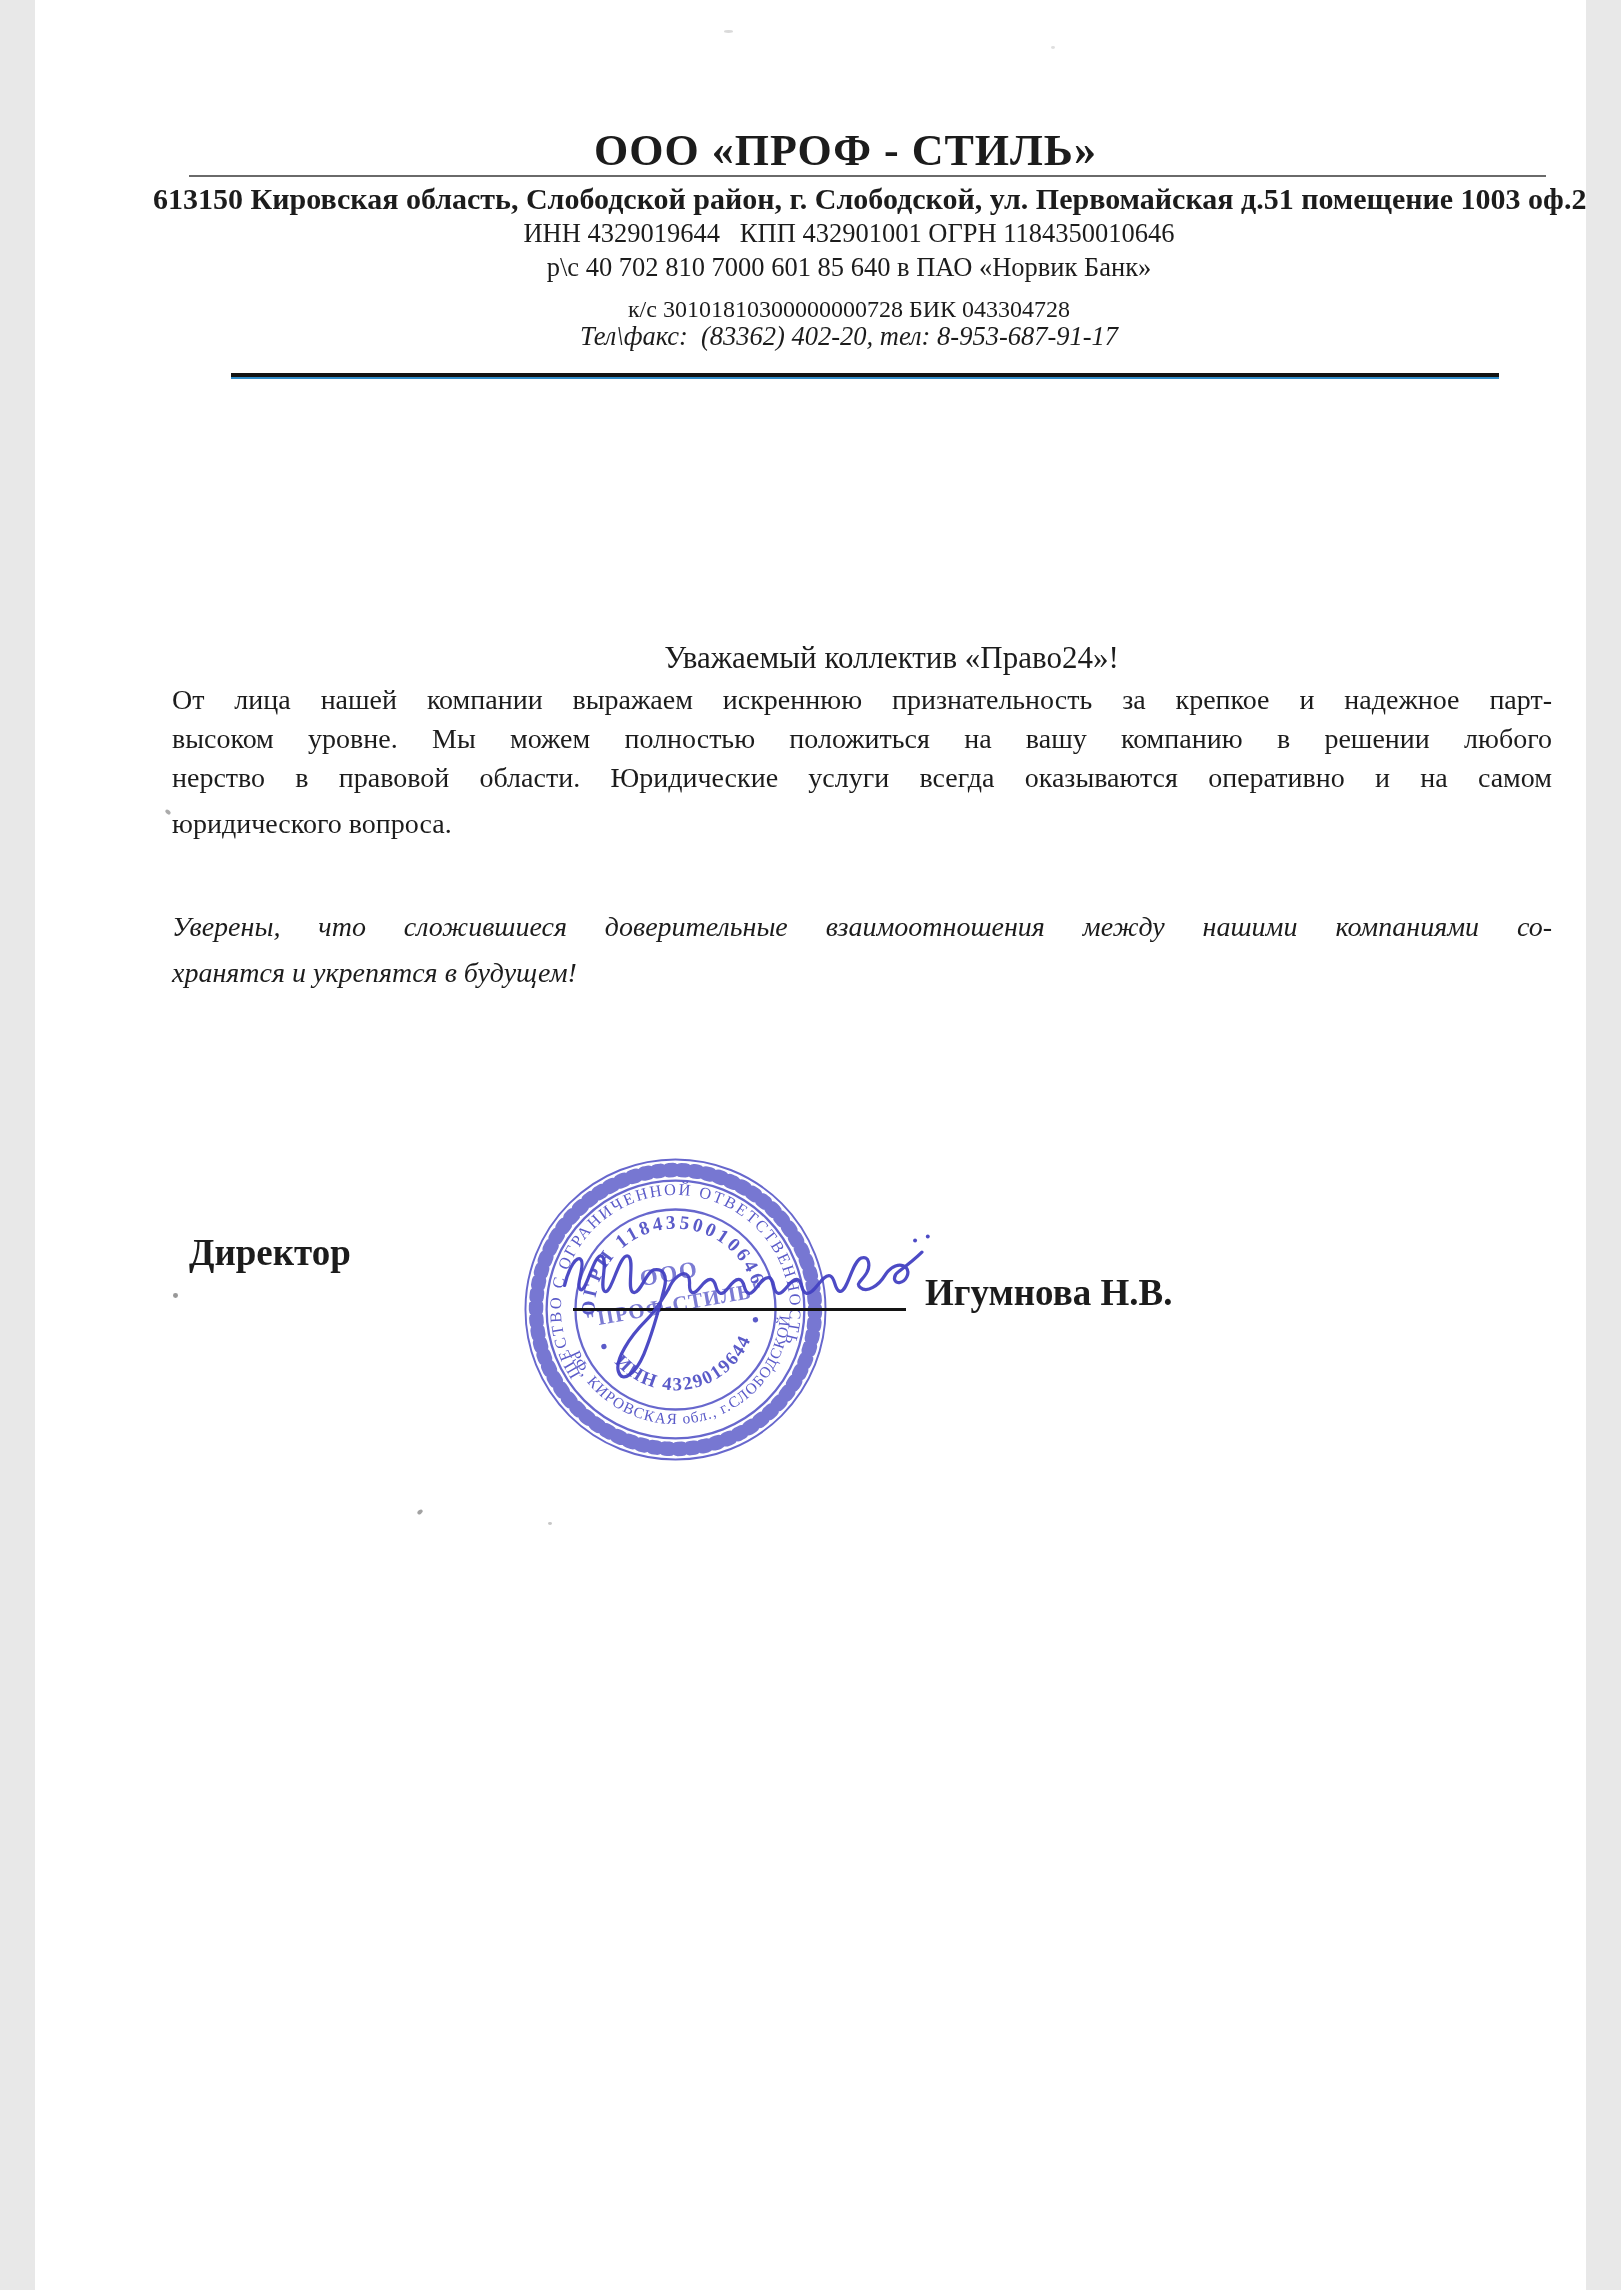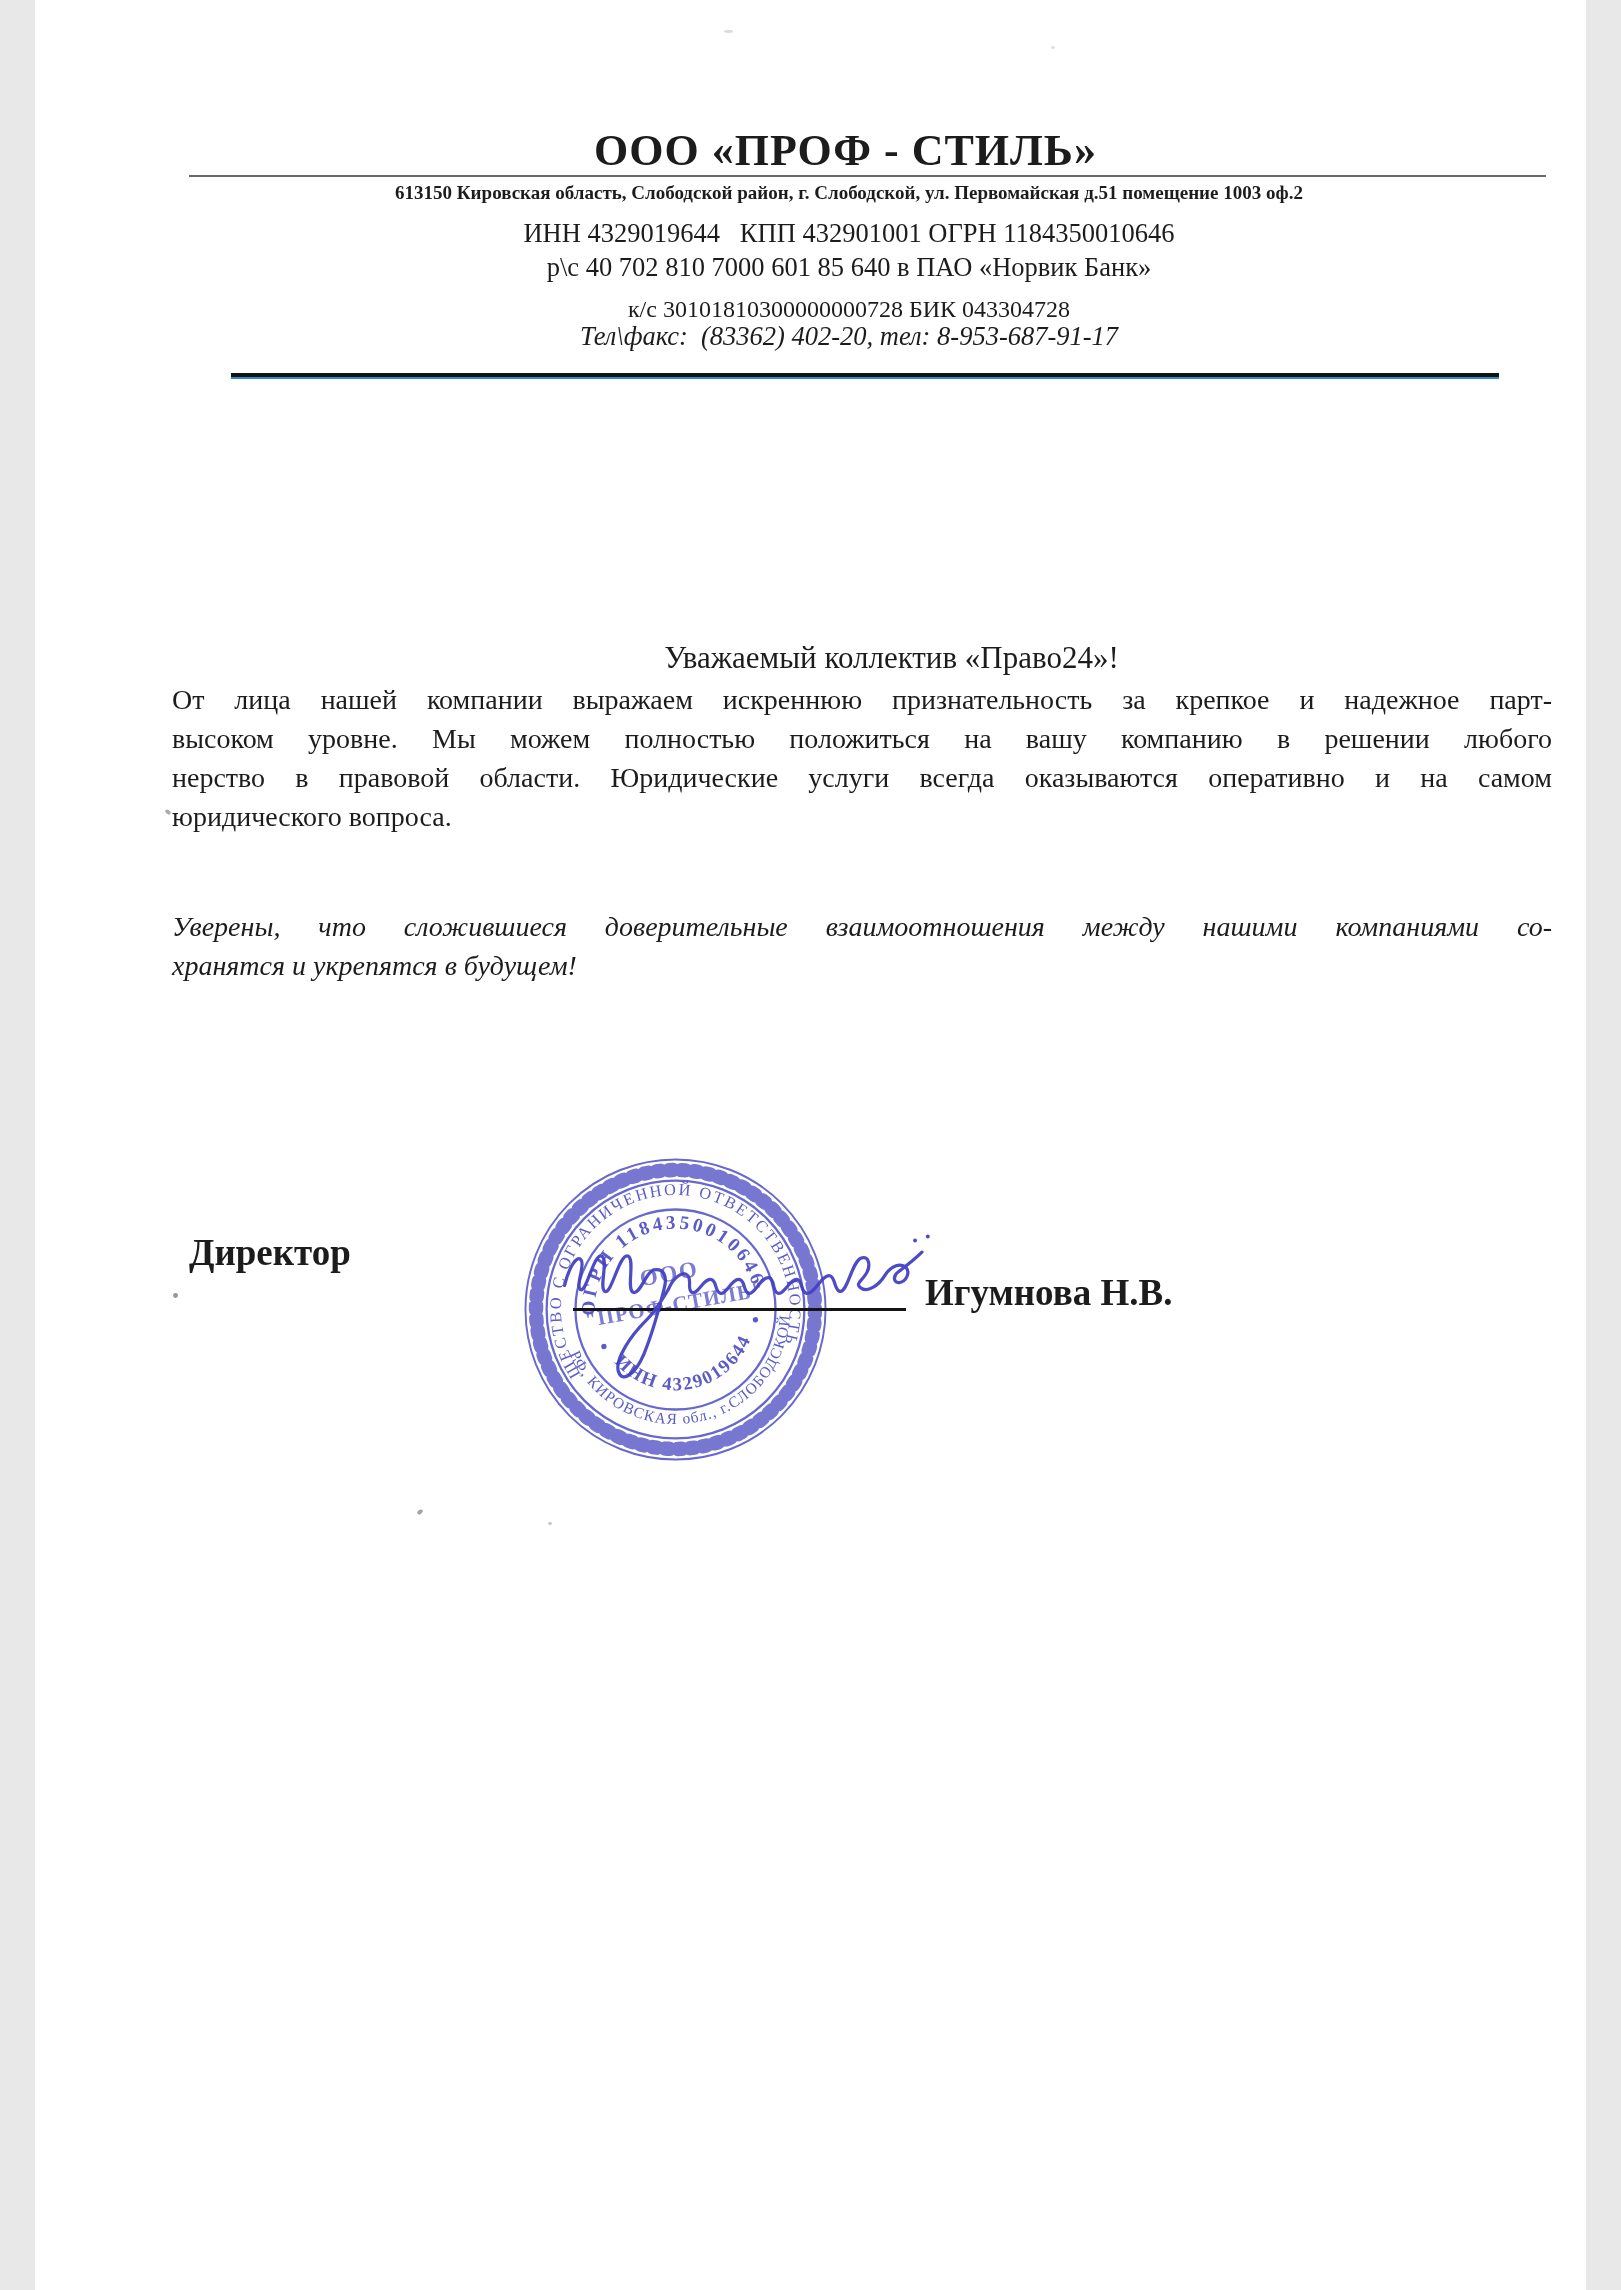--- a/index.html
+++ b/index.html
@@ -17,40 +17,40 @@
   .company-title{
     left:0;top:125px;width:1621px;
     text-align:center;
     font-size:44px;font-weight:bold;letter-spacing:1px;
   }
   .rule-thin{
     left:154px;top:175px;width:1357px;height:2px;
     background:#454545;opacity:.8;
   }
   .hline{left:118px;width:1392px;text-align:center;white-space:pre;}
-  .h-address{top:182px;font-size:19px;font-weight:bold;}
+  .h-address{top:182px;font-size:30px;font-weight:bold;}
   .h-tax    {top:218px;font-size:26.5px;}
   .h-bank   {top:252px;font-size:26.5px;}
   .h-corr   {top:296px;font-size:24px;}
   .h-phone  {top:321px;font-size:26.5px;font-style:italic;}
   .rule-thick{
     left:196px;top:373px;width:1268px;height:3.9px;
     background:#131313;border-bottom:2px solid #2f8cc9;
   }
   
   .salutation{
     left:0;top:640px;width:1621px;text-align:center;
     font-size:31px;
     padding-left:46px;
   }
   .paragraph{left:137px;width:1380px;font-size:28px;line-height:39px;}
   .para-1{top:680px;}
   .para-2{top:907px;font-style:italic;}
   .jline{text-align:justify;text-align-last:justify;}
-  .jline.last{text-align-last:left;}
+  .jline.last{text-align-last:left;margin-top:7px;}
   
   .sig-pos-1{left:154px;top:1231px;font-size:37px;font-weight:bold;}
   .sig-pos-2{left:147px;top:1275px;font-size:37px;font-weight:bold;}
   .sig-line{left:538px;top:1308px;width:333px;height:2.9px;background:#141414;z-index:3;}
   .sig-name{left:890px;top:1271px;font-size:37px;font-weight:bold;}
   .stamp-svg{left:477px;top:1146px;width:327px;height:327px;z-index:2;}
   .scribble-svg{left:505px;top:1215px;width:431px;height:186px;z-index:4;}
   
   .speck{border-radius:50%;opacity:.55;background:#666;}
   .sp1{left:130px;top:810px;width:5.9px;height:3.9px;transform:rotate(40deg);}

